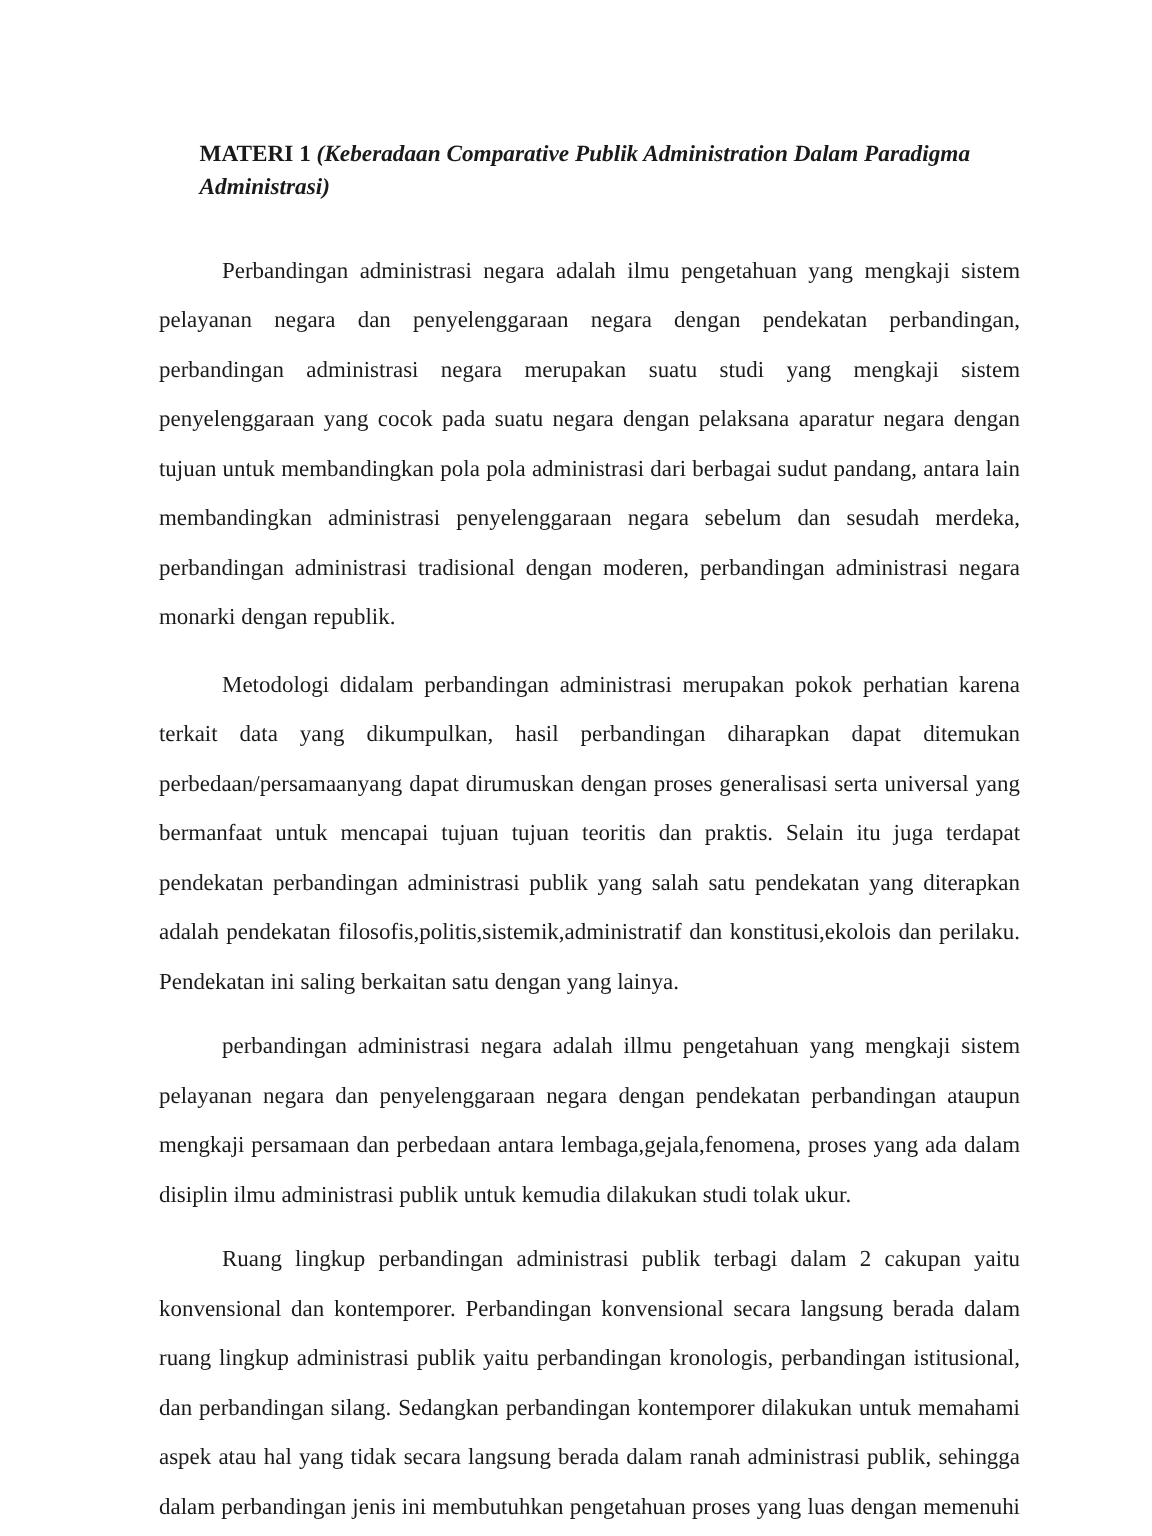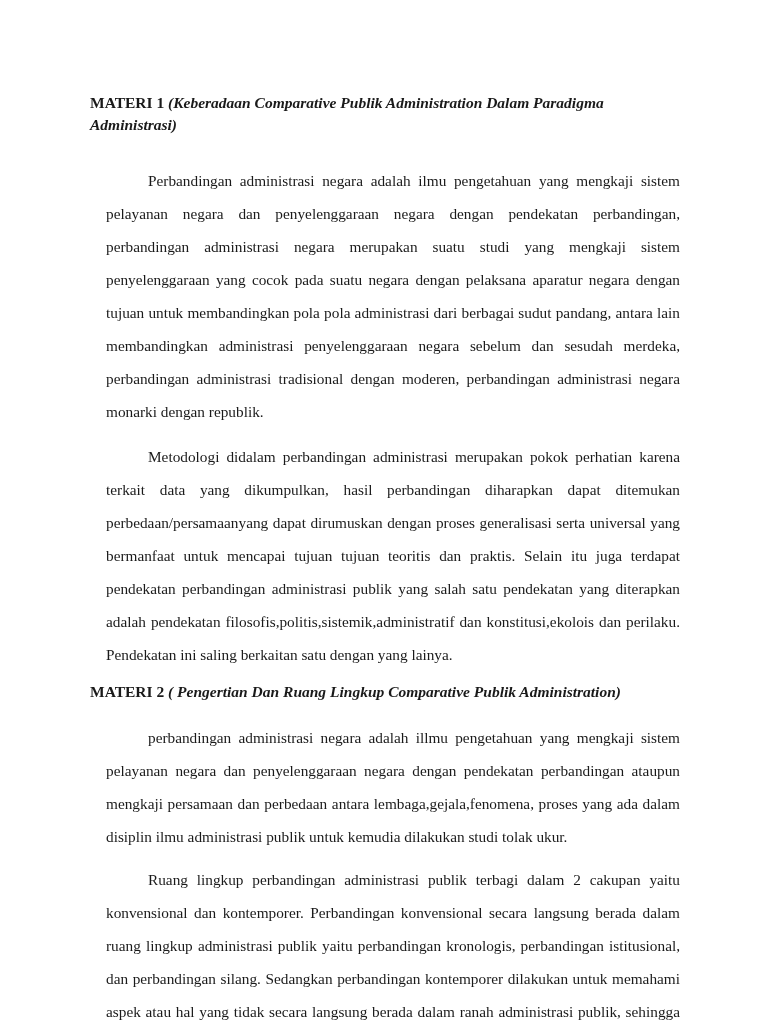--- a/index.html
+++ b/index.html
@@ -14,37 +14,33 @@
     .heading {
       font-weight: bold; line-height: 22px; margin: 0 0 28px 0;
       font-size: 15.5px;
     }
     .heading .sub { font-style: italic; }
     .para {
       text-align: justify; line-height: 33px; margin: 0 0 10px 16px;
       text-indent: 42px;
     }
     .para.p1 { margin-bottom: 12px; }
-    #h1 { margin-top: 2px; }
+    #h1 { margin-top: 2px; margin-left: 43px; }
     #h2 { margin-top: 0; margin-bottom: 18px; }
   </style>
 </head>
 <body>
 
 <div class="page">
   <div class="content">
 
     <div class="heading" id="h1">
       <span>MATERI 1</span>
       <span class="sub">(Keberadaan Comparative Publik Administration Dalam Paradigma Administrasi)</span>
     </div>
     <p class="para p1">Perbandingan administrasi negara adalah  ilmu pengetahuan yang mengkaji sistem pelayanan negara dan penyelenggaraan negara dengan pendekatan perbandingan, perbandingan administrasi negara merupakan suatu studi yang mengkaji sistem penyelenggaraan yang cocok pada suatu negara dengan pelaksana aparatur negara dengan tujuan untuk membandingkan pola pola administrasi dari berbagai sudut pandang, antara lain membandingkan administrasi penyelenggaraan negara sebelum dan sesudah merdeka, perbandingan administrasi tradisional dengan moderen, perbandingan administrasi negara monarki dengan republik.</p>
     <p class="para">Metodologi didalam perbandingan administrasi merupakan pokok perhatian karena terkait data yang dikumpulkan, hasil perbandingan diharapkan dapat ditemukan perbedaan/persamaanyang dapat dirumuskan dengan proses generalisasi serta universal yang bermanfaat untuk mencapai tujuan tujuan teoritis dan praktis. Selain itu juga terdapat pendekatan perbandingan administrasi  publik yang salah satu pendekatan yang diterapkan adalah pendekatan filosofis,politis,sistemik,administratif dan konstitusi,ekolois dan perilaku. Pendekatan ini saling berkaitan satu dengan yang lainya.</p>
 
-    <div class="heading" id="h2">
-      <span>MATERI 2</span>
-      <span class="sub">( Pengertian Dan Ruang Lingkup Comparative Publik Administration)</span>
-    </div>
     <p class="para">perbandingan administrasi negara adalah illmu pengetahuan yang mengkaji sistem pelayanan negara dan penyelenggaraan negara dengan pendekatan perbandingan ataupun mengkaji persamaan dan perbedaan antara lembaga,gejala,fenomena, proses yang ada dalam disiplin ilmu administrasi publik untuk kemudia dilakukan studi tolak ukur.</p>
     <p class="para">Ruang lingkup perbandingan administrasi publik terbagi dalam 2 cakupan yaitu konvensional dan kontemporer. Perbandingan konvensional secara langsung berada dalam ruang lingkup administrasi publik yaitu perbandingan kronologis, perbandingan istitusional, dan perbandingan silang. Sedangkan perbandingan kontemporer dilakukan  untuk memahami aspek atau hal yang  tidak secara langsung berada dalam ranah administrasi publik, sehingga dalam perbandingan jenis ini membutuhkan pengetahuan proses yang luas dengan memenuhi syarat peneliti harus mampu menjelaskan benang merah/ keterkaitan antara objek objek yang dibandingkan  , kajian penelitian harus memiliki kontribusi dampak bagi administrasi negara baik</p>
 
   </div>
 </div>
 
 </body></html>

